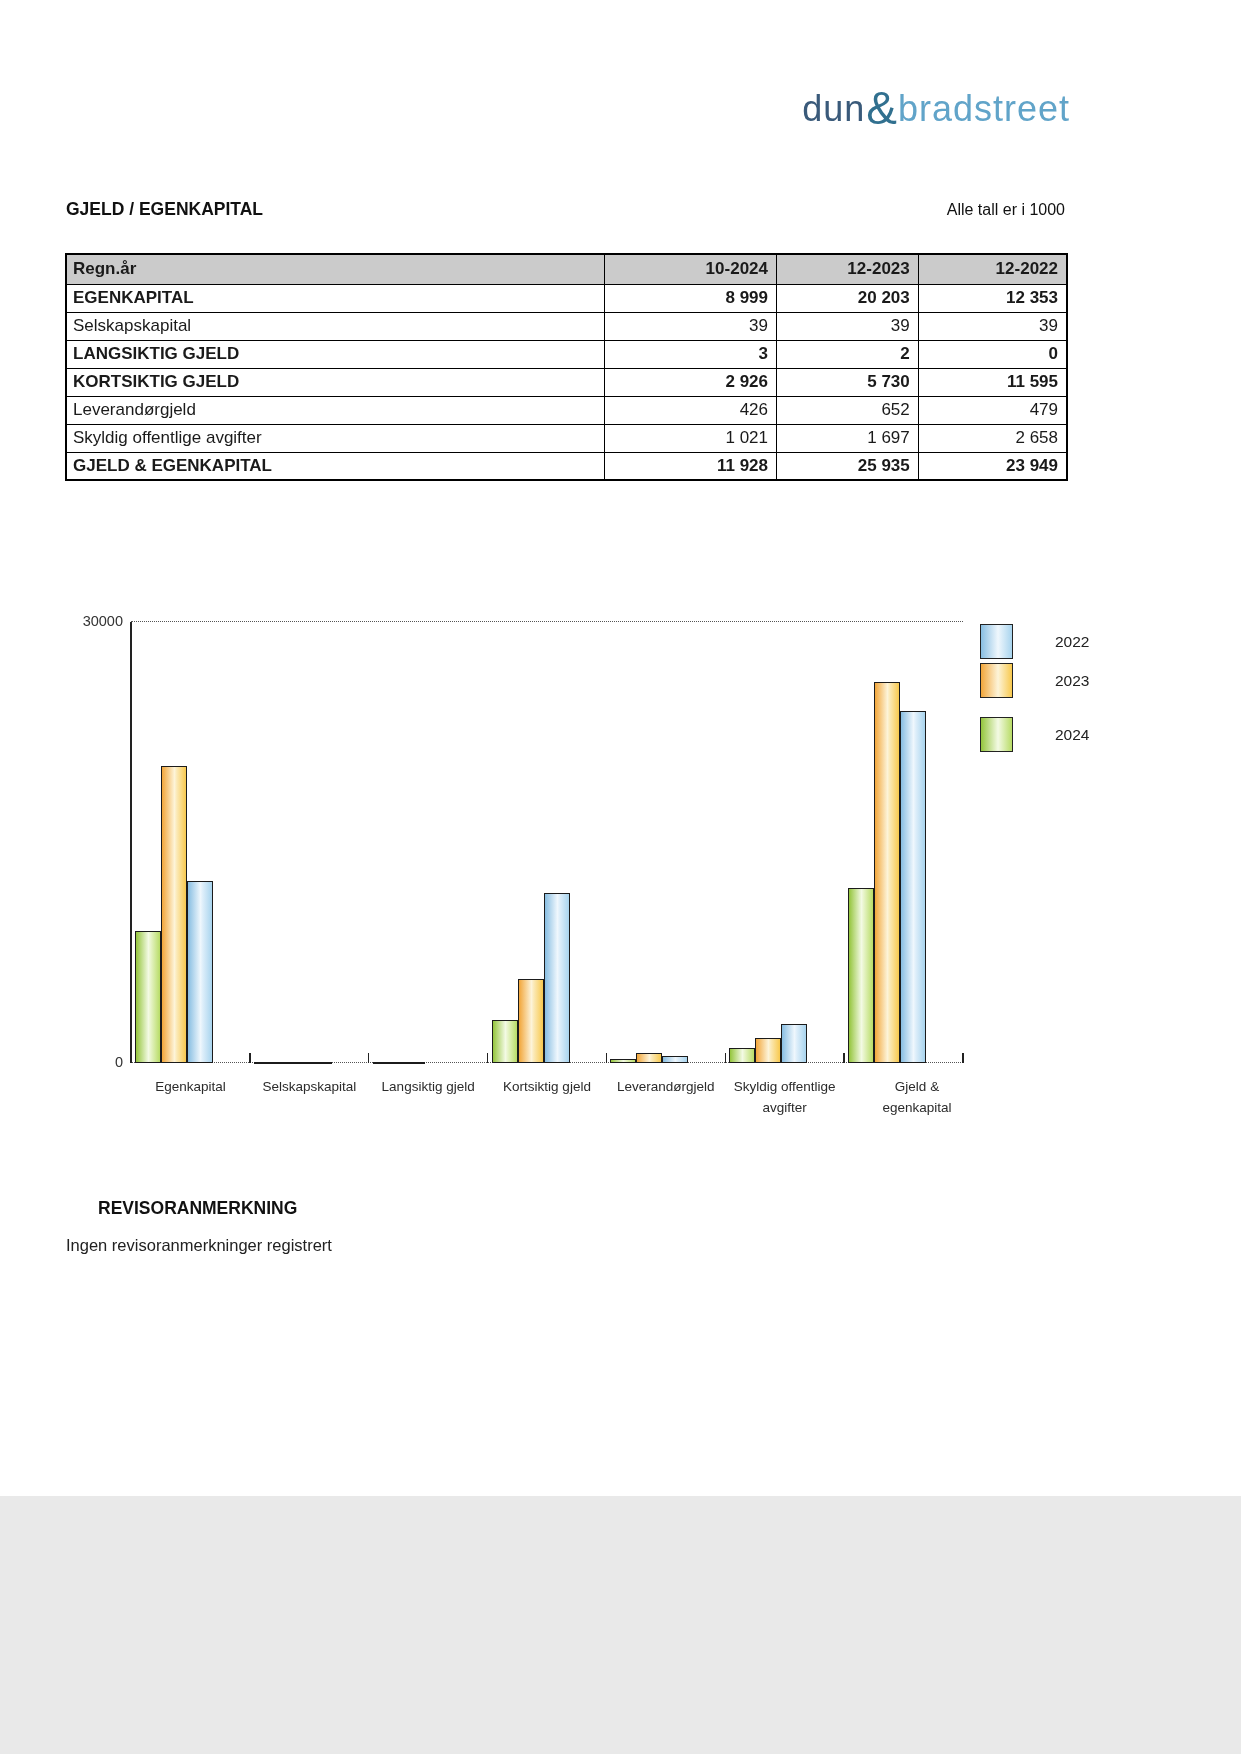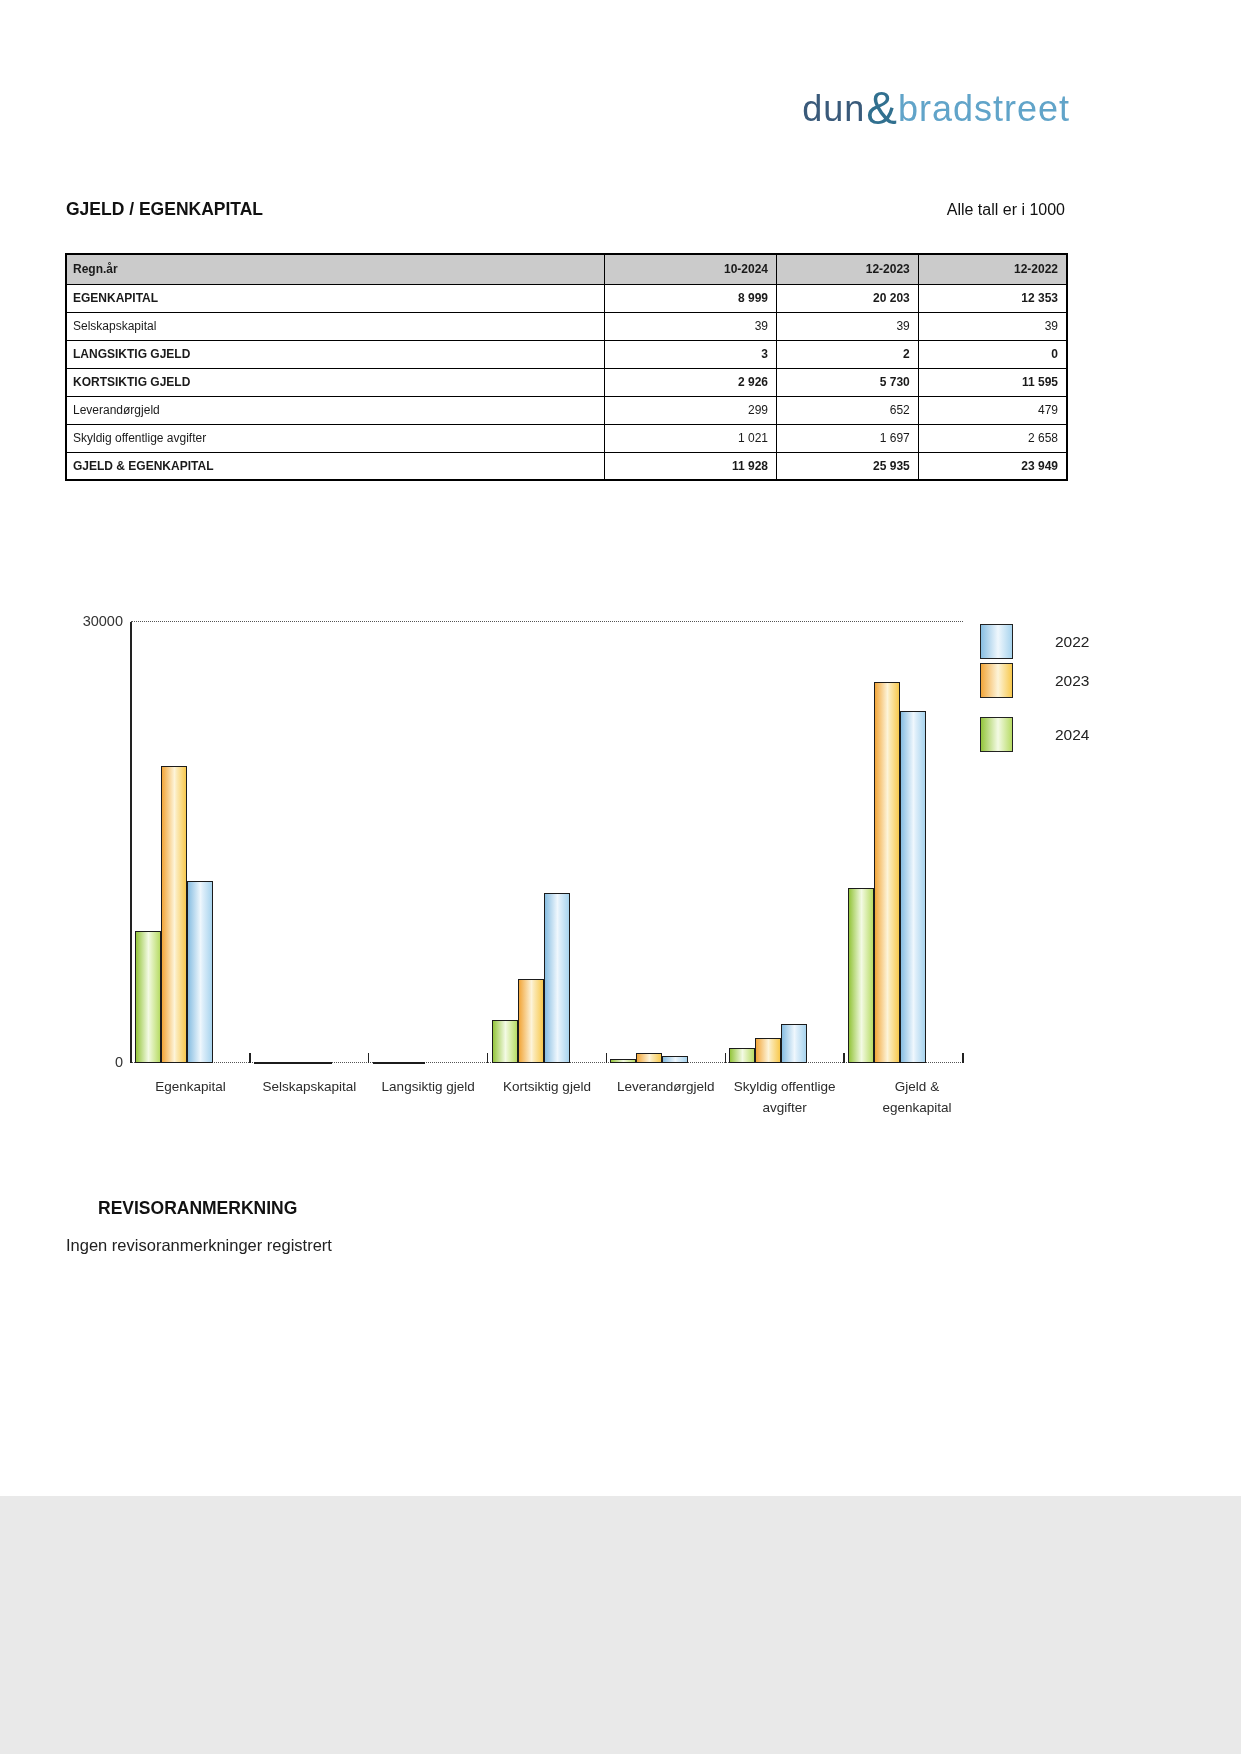--- a/index.html
+++ b/index.html
@@ -16,21 +16,21 @@
   .logo .lg-amp { font-size:46px; color:#31708f; letter-spacing:0; margin:0 1px; position:relative; top:3px; font-weight:400; }
   .logo .lg-brad { font-size:36px; color:#61a4c9; letter-spacing:1px; }
 
   
   .titlerow { position:absolute; left:66px; top:199px; width:999px; display:flex; justify-content:space-between; align-items:baseline; }
   .titlerow .t-title { font-size:17.5px; font-weight:bold; color:#111; }
   .titlerow .t-note  { font-size:16px; color:#111; }
 
   
   table.fin { position:absolute; left:65px; top:253px; width:1003px; border-collapse:collapse; border:2px solid #000; }
-  table.fin th, table.fin td { border:1.5px solid #000; font-size:12px; height:28px; vertical-align:middle; }
+  table.fin th, table.fin td { border:1.5px solid #000; font-size:17px; height:28px; vertical-align:middle; }
   table.fin thead th { background:#cbcbcb; font-weight:bold; height:30px; }
   table.fin .c-label { text-align:left; padding:3px 6px; }
   table.fin .c-num   { text-align:right; padding:3px 8px; }
   table.fin tr.bold td { font-weight:bold; }
 
   
   .abs { position:absolute; }
   .ytick { width:64px; text-align:right; font-size:14.5px; color:#333; }
   .dotline { border-top:1.6px dotted #555; height:0; }
   .yaxis { width:1.6px; background:#222; }
@@ -101,21 +101,21 @@
           <td class="c-num">0</td>
         </tr>
         <tr class="bold">
           <td class="c-label">KORTSIKTIG GJELD</td>
           <td class="c-num">2 926</td>
           <td class="c-num">5 730</td>
           <td class="c-num">11 595</td>
         </tr>
         <tr>
           <td class="c-label">Leverandørgjeld</td>
-          <td class="c-num">299</td>
+          <td class="c-num">426</td>
           <td class="c-num">652</td>
           <td class="c-num">479</td>
         </tr>
         <tr>
           <td class="c-label">Skyldig offentlige avgifter</td>
           <td class="c-num">1 021</td>
           <td class="c-num">1 697</td>
           <td class="c-num">2 658</td>
         </tr>
         <tr class="bold">

